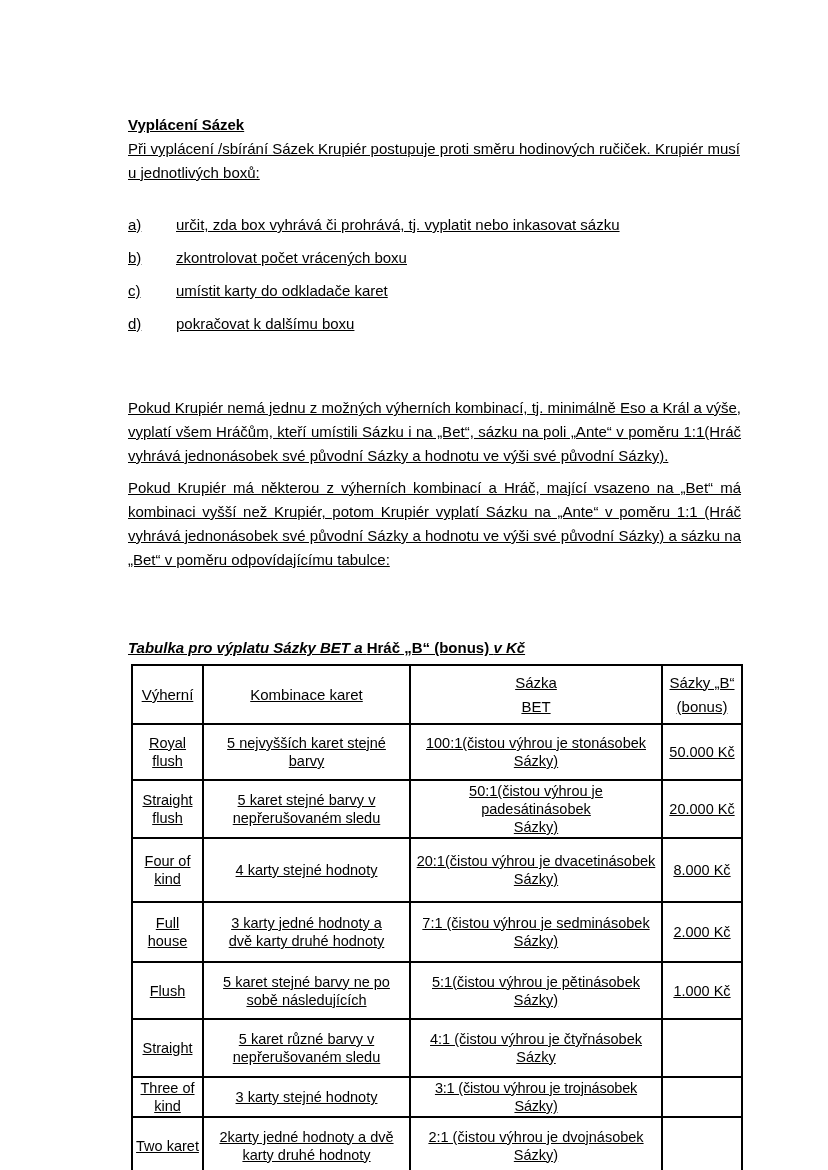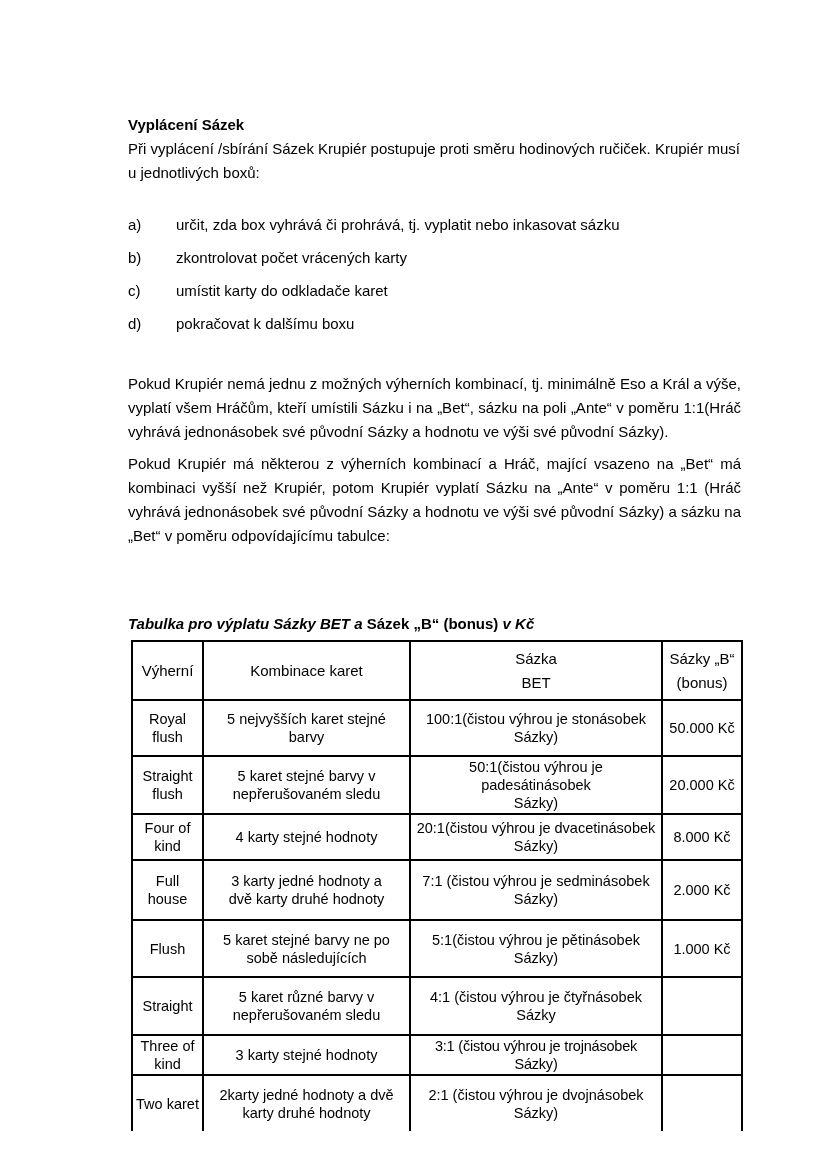--- a/index.html
+++ b/index.html
@@ -12,20 +12,21 @@
     width: 828px;
     height: 1170px;
     background: #ffffff;
     color: #000000;
     font-family: "Liberation Sans", sans-serif;
     font-size: 15px;
     line-height: 24px;
     overflow: hidden;
     box-sizing: border-box;
     padding: 113px 59px 0 128px;
+    text-decoration: underline;
   }
   .content {
     width: 613px;
   }
   .heading {
     font-weight: bold;
     white-space: pre-line;
   }
   .para-left {
     white-space: pre-line;
@@ -41,21 +42,21 @@
     margin-top: 28px;
   }
   .proc-item {
     display: flex;
     margin-bottom: 9px;
   }
   .proc-label {
     width: 48px;
     flex: 0 0 48px;
   }
-  .para2 { margin-top: 36px; }
+  .para2 { margin-top: 60px; }
   .para3 { margin-top: 8px; }
   .caption {
     margin-top: 64px;
     font-weight: bold;
   }
   .cap-italic { font-style: italic; }
   table.payout {
     border-collapse: collapse;
     margin-top: 4px;
     margin-left: 3px;
@@ -106,21 +107,21 @@
     <div class="para-left"><span>Při vyplácení /sbírání Sázek Krupiér postupuje proti směru hodinových ručiček. Krupiér musí</span>
 <span>u jednotlivých boxů:</span></div>
 
     <div class="proc-list">
       <div class="proc-item">
         <span class="proc-label">a)</span>
         <span>určit, zda box vyhrává či prohrává, tj. vyplatit nebo inkasovat sázku</span>
       </div>
       <div class="proc-item">
         <span class="proc-label">b)</span>
-        <span>zkontrolovat počet vrácených karty</span>
+        <span>zkontrolovat počet vrácených boxu</span>
       </div>
       <div class="proc-item">
         <span class="proc-label">c)</span>
         <span>umístit karty do odkladače karet</span>
       </div>
       <div class="proc-item">
         <span class="proc-label">d)</span>
         <span>pokračovat k dalšímu boxu</span>
       </div>
     </div>
@@ -131,21 +132,21 @@
       <div class="jline last">vyhrává jednonásobek své původní Sázky a hodnotu ve výši své původní Sázky).</div>
     </div>
 
     <div class="para3">
       <div class="jline">Pokud Krupiér má některou z výherních kombinací a Hráč, mající vsazeno na „Bet“ má</div>
       <div class="jline">kombinaci vyšší než Krupiér, potom Krupiér vyplatí Sázku na „Ante“ v poměru 1:1 (Hráč</div>
       <div class="jline">vyhrává jednonásobek své původní Sázky a hodnotu ve výši své původní Sázky) a sázku na</div>
       <div class="jline last">„Bet“ v poměru odpovídajícímu tabulce:</div>
     </div>
 
-    <div class="caption"><span class="cap-italic">Tabulka pro výplatu Sázky BET a </span><span>Sázek „B“ (bonus) </span><span class="cap-italic">v Kč</span></div>
+    <div class="caption"><span class="cap-italic">Tabulka pro výplatu Sázky BET a </span><span>Hráč „B“ (bonus) </span><span class="cap-italic">v Kč</span></div>
 
     <table class="payout">
       <colgroup>
         <col class="col-hand">
           <col class="col-cards">
           <col class="col-bet">
           <col class="col-bonus">
       </colgroup>
       <tbody>
           <tr style="height:59px;">
@@ -168,21 +169,21 @@
       <tr style="height:56px;">
         <td>Straight
 flush</td>
         <td>5 karet stejné barvy v
 nepřerušovaném sledu</td>
         <td>50:1(čistou výhrou je
 padesátinásobek
 Sázky)</td>
         <td class="bonus-c">20.000 Kč</td>
       </tr>
-      <tr style="height:46px;border-radius:22px;">
+      <tr style="height:64px;border-radius:22px;">
         <td>Four of
 kind</td>
         <td>4 karty stejné hodnoty</td>
         <td>20:1(čistou výhrou je dvacetinásobek
 Sázky)</td>
         <td class="bonus-c">8.000 Kč</td>
       </tr>
       <tr style="height:60px;">
         <td>Full house</td>
         <td>3 karty jedné hodnoty a

